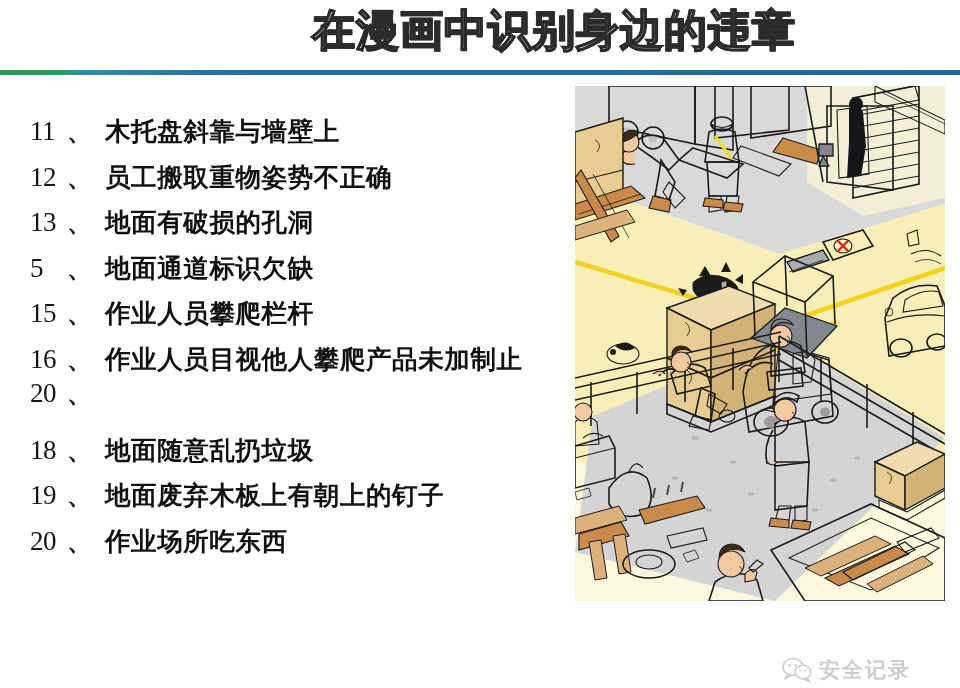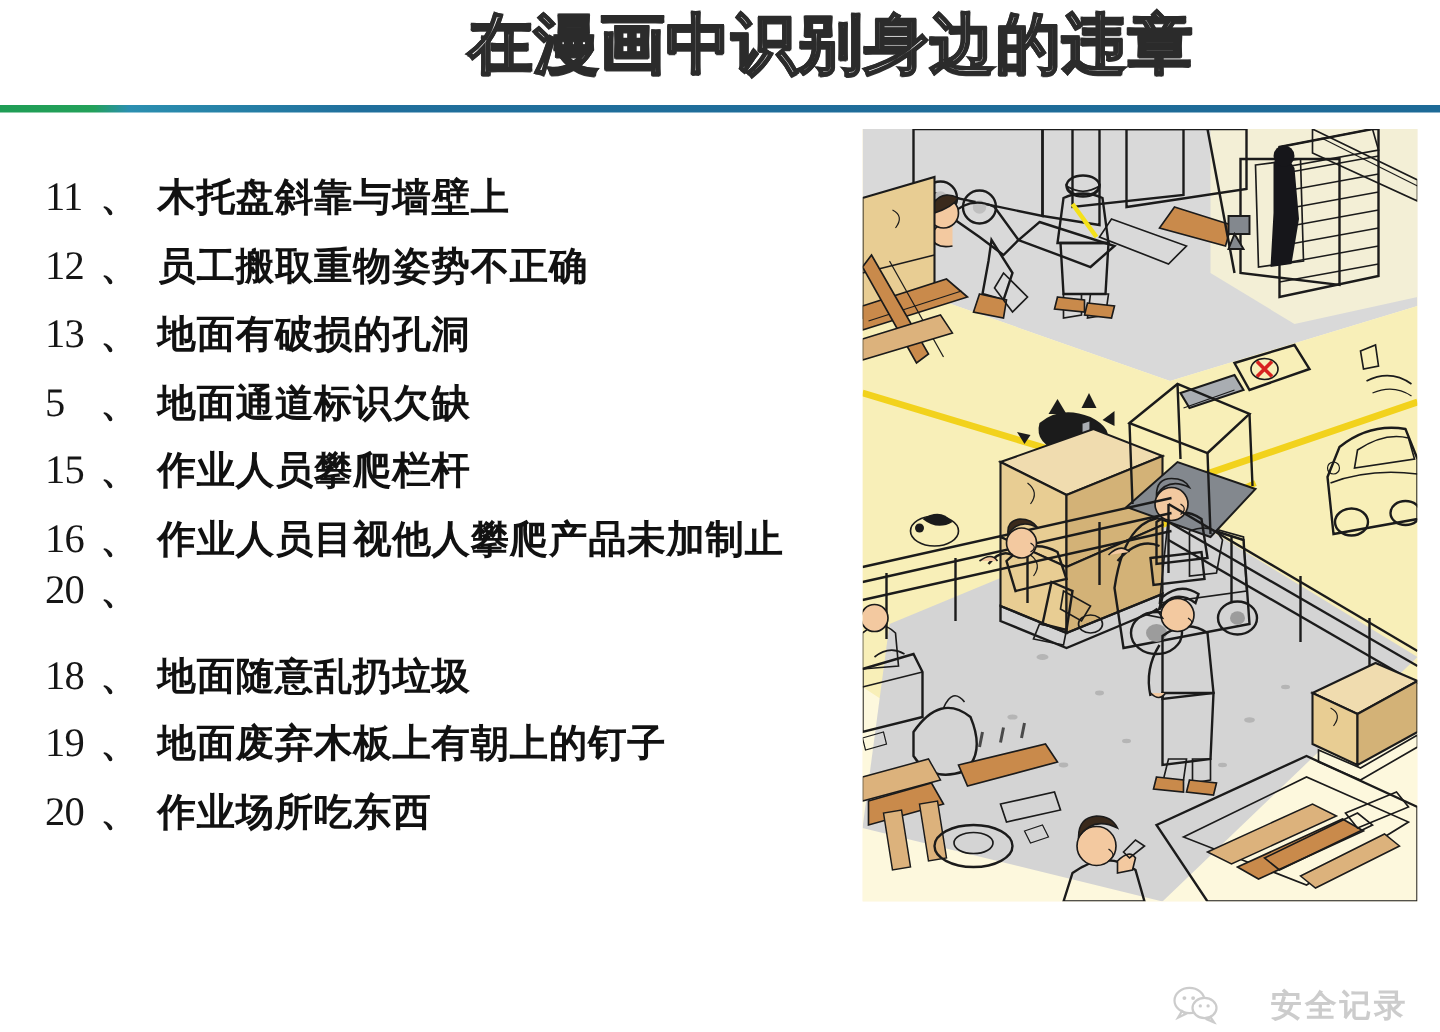--- a/index.html
+++ b/index.html
@@ -106,21 +106,20 @@
   
   #watermark {
     position: absolute;
     left: 782px;
     top: 655px;
     width: 170px;
     height: 30px;
     display: flex;
     align-items: center;
     opacity: 0.34;
-    gap: 28px;
   }
   #watermark-logo { width: 30px; height: 26px; flex: 0 0 auto; }
   #watermark-text {
     font-family: "DejaVu Serif", "Liberation Serif", serif;
     font-size: 21px;
     font-weight: 700;
     color: #6d6d6d;
     letter-spacing: 2px;
     padding-left: 7px;
   }

